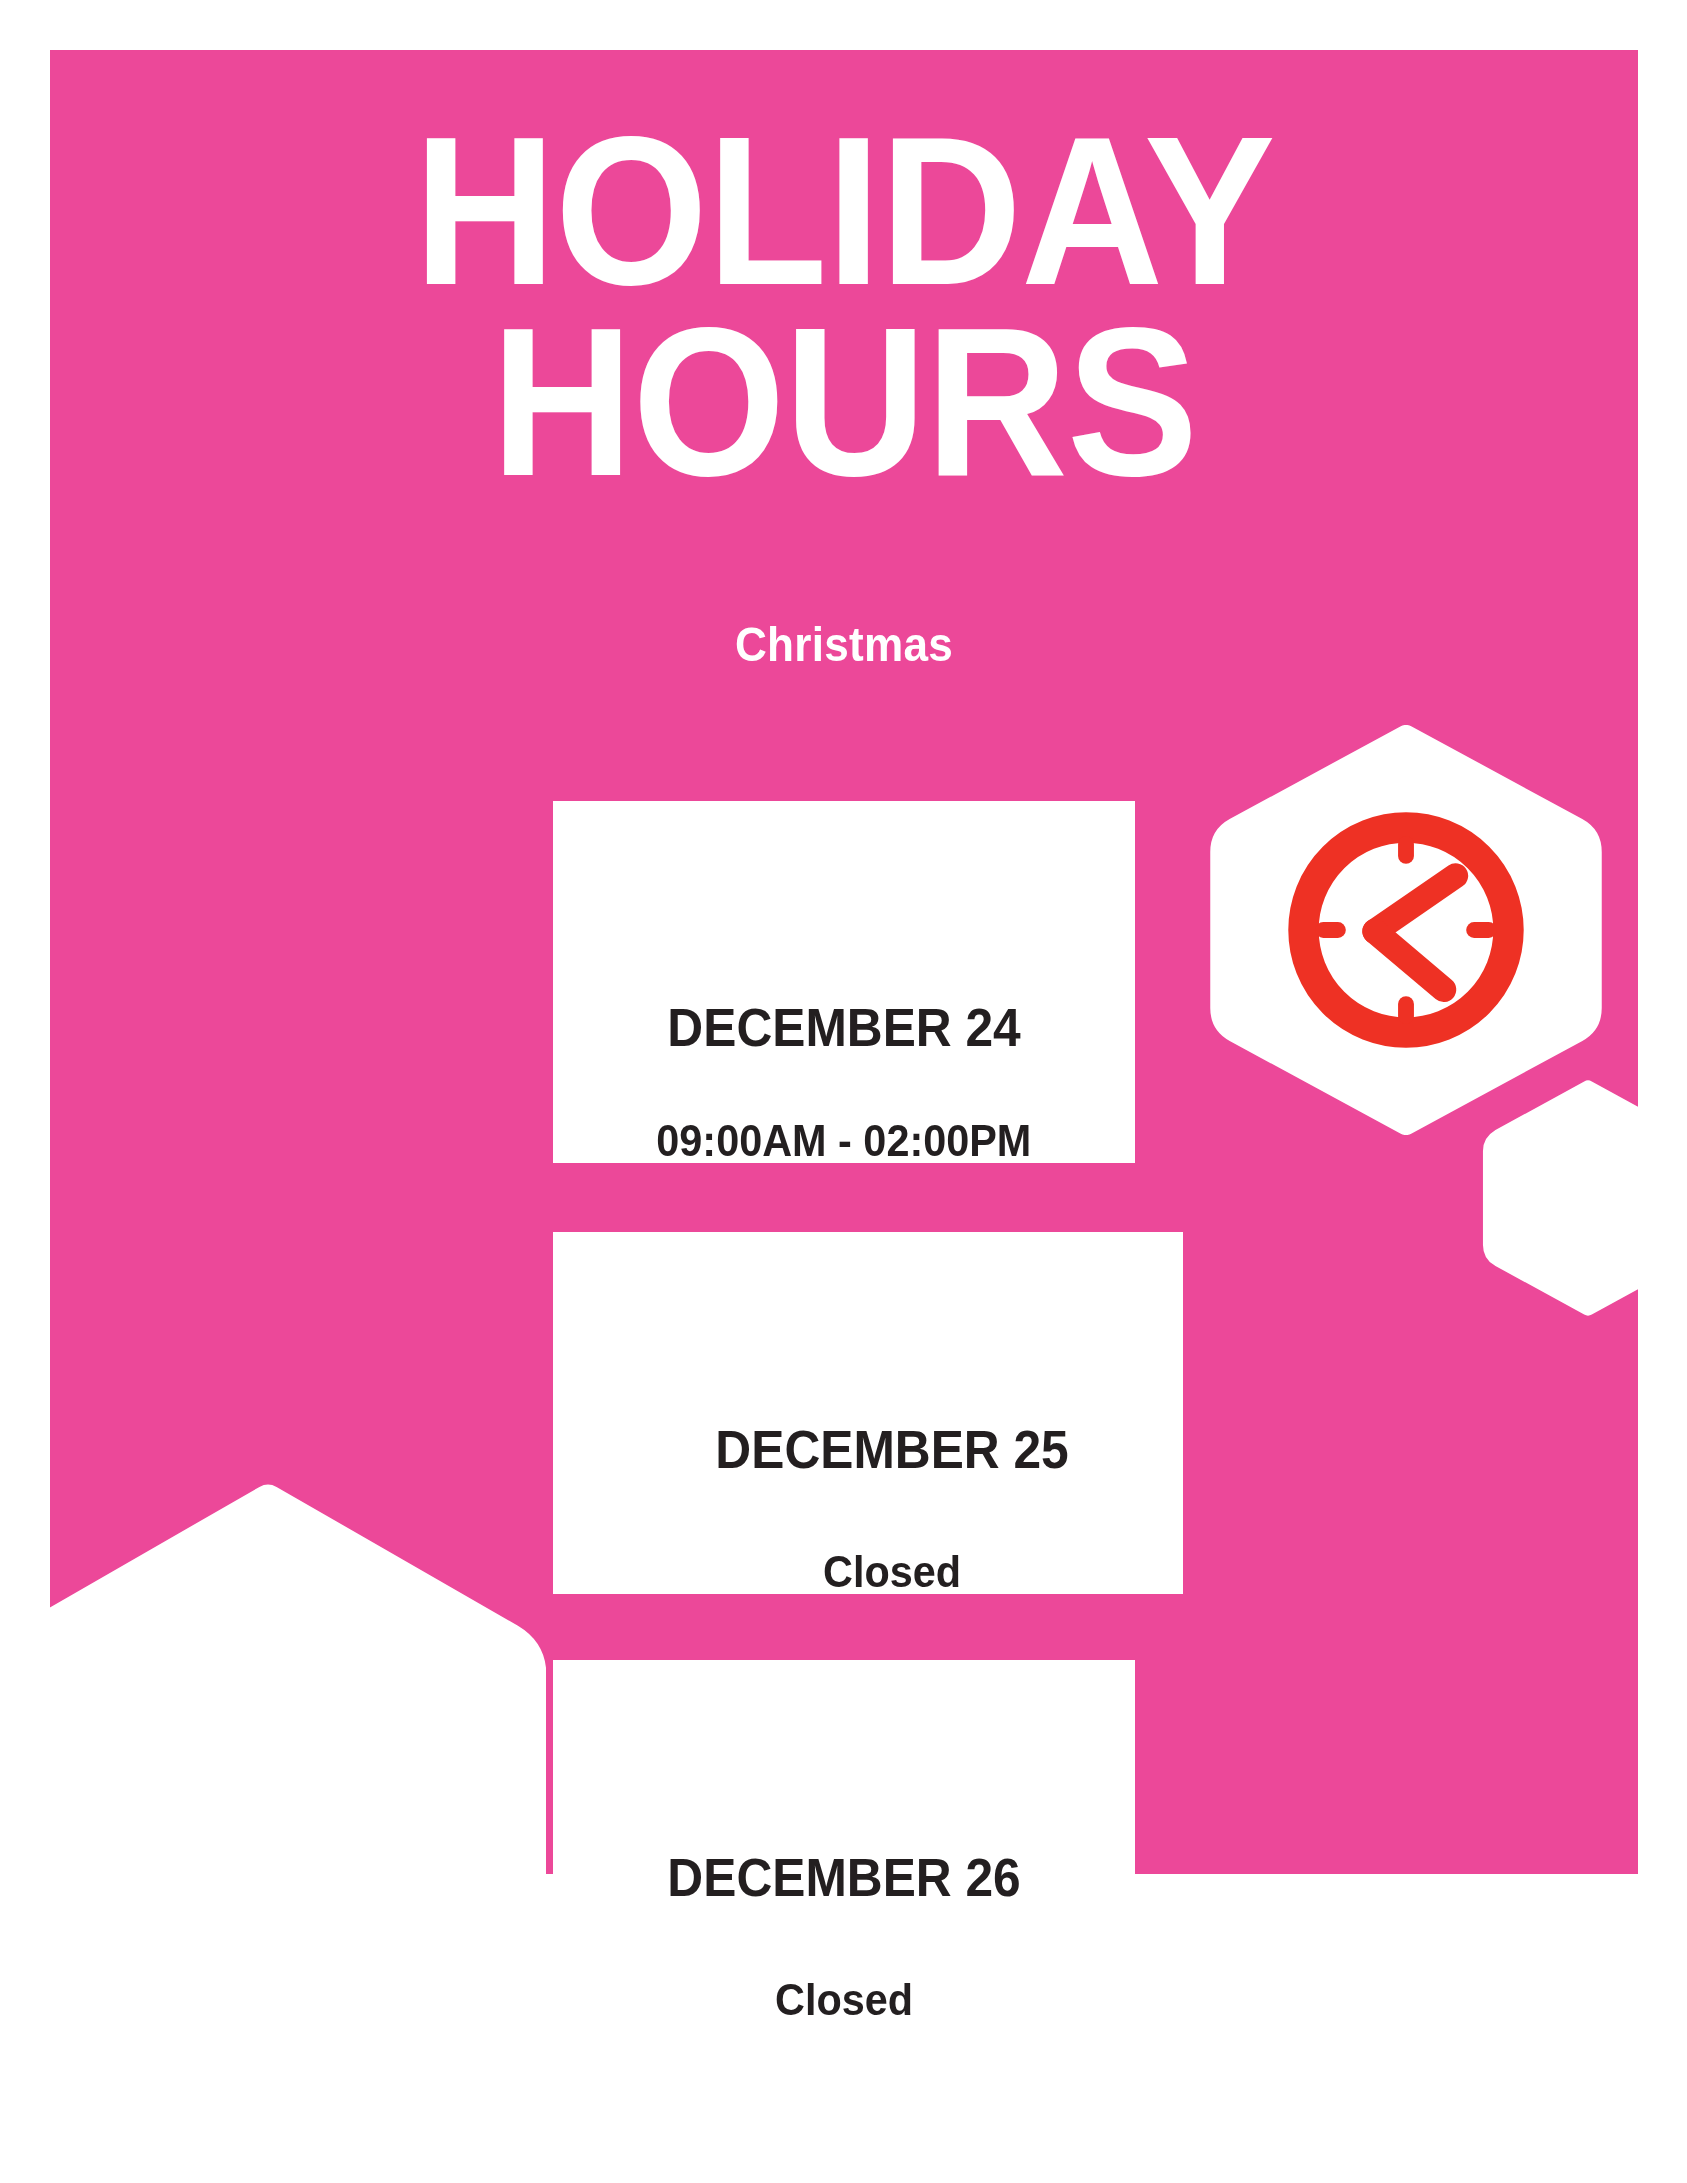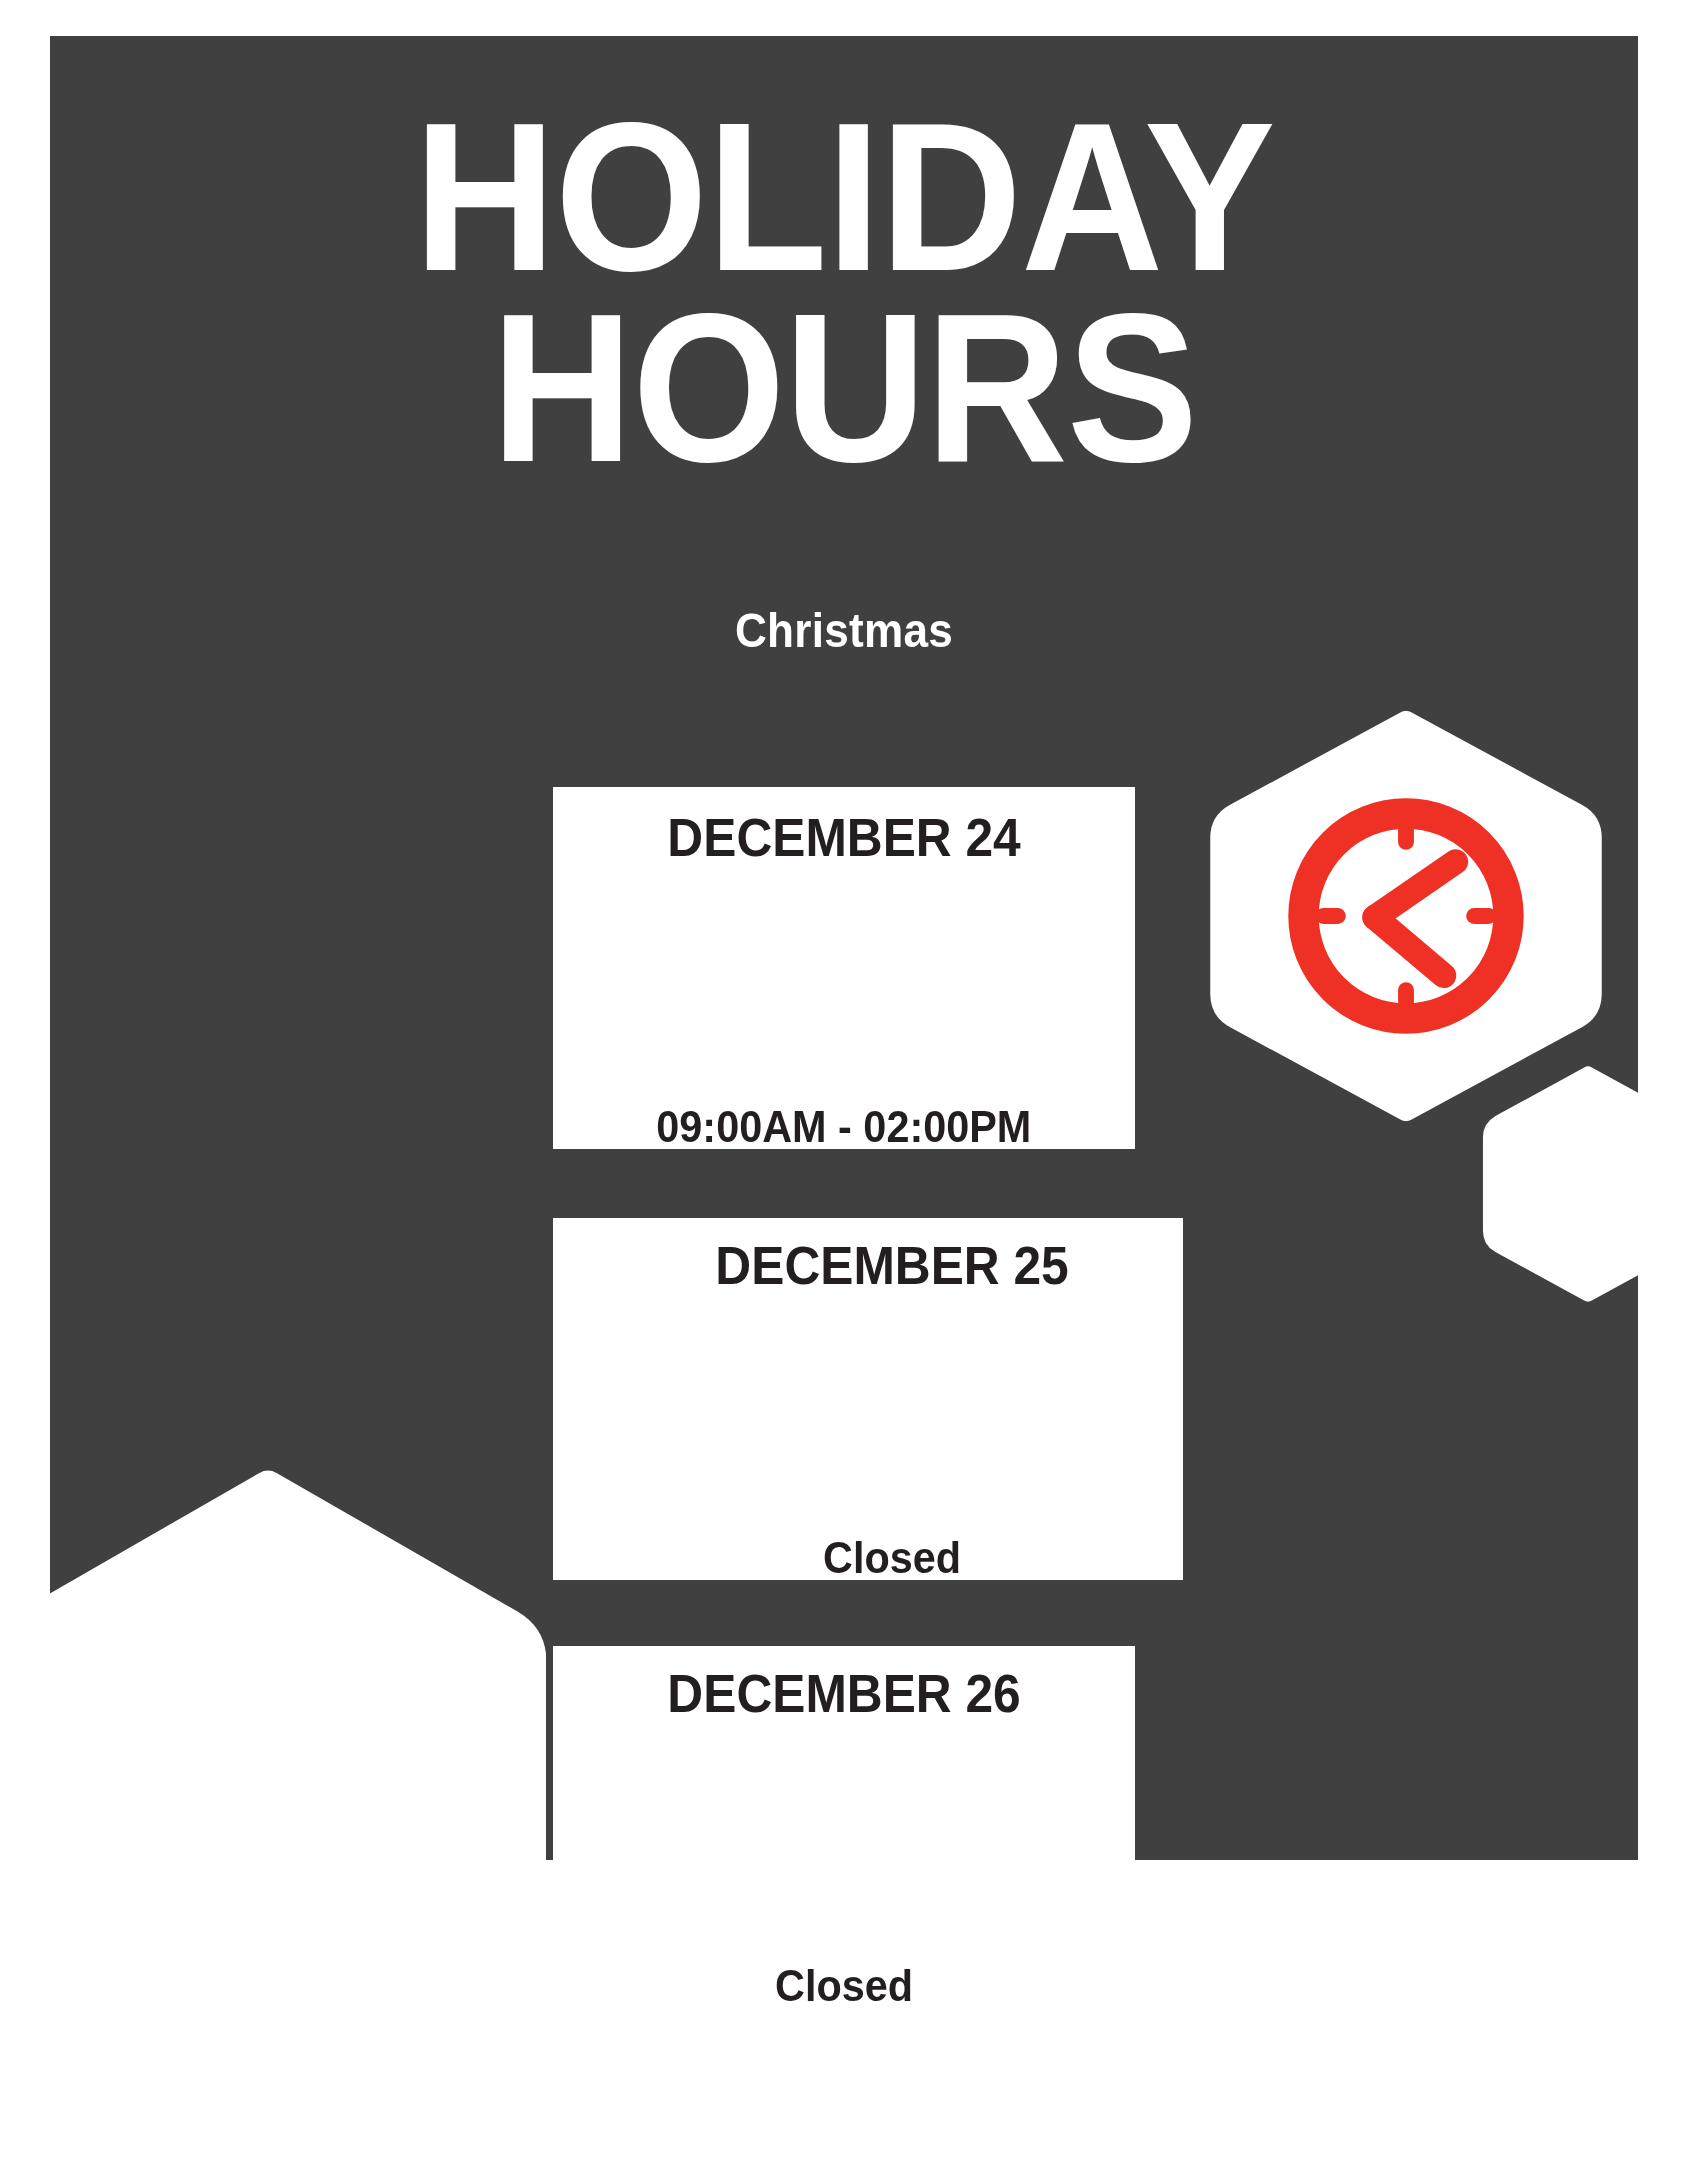--- a/index.html
+++ b/index.html
@@ -13,24 +13,24 @@
     position: relative;
     overflow: hidden;
     font-family: "Liberation Sans", sans-serif;
     -webkit-font-smoothing: antialiased;
   }
 
   
   #poster {
     position: absolute;
     left: 50px;
-    top: 36px;
+    top: 50px;
     width: 1588px;
     height: 1824px;
-    background: #404040;
+    background: #ec4899;
     overflow: visible;
   }
 
   
   #headline {
     position: absolute;
     left: 0;
     top: 66px;
     width: 1588px;
     text-align: center;
@@ -64,21 +64,21 @@
 
   
   .card {
     position: absolute;
     left: 503px;
     width: 582px;
     background: #ffffff;
     display: flex;
     flex-direction: column;
     align-items: center;
-    justify-content: space-between;
+    justify-content: flex-end;
   }
   #card-0 { top: 751px;  height: 362px; }
   #card-1 { top: 1182px;  height: 362px; padding-left: 48px; }
   #card-2 { top: 1610px;  height: 362px; }
 
   .card-date {
     color: #231F20;
     font-family: "Liberation Sans Narrow", "Liberation Sans", sans-serif;
     font-weight: 700;
     font-size: 54px;

